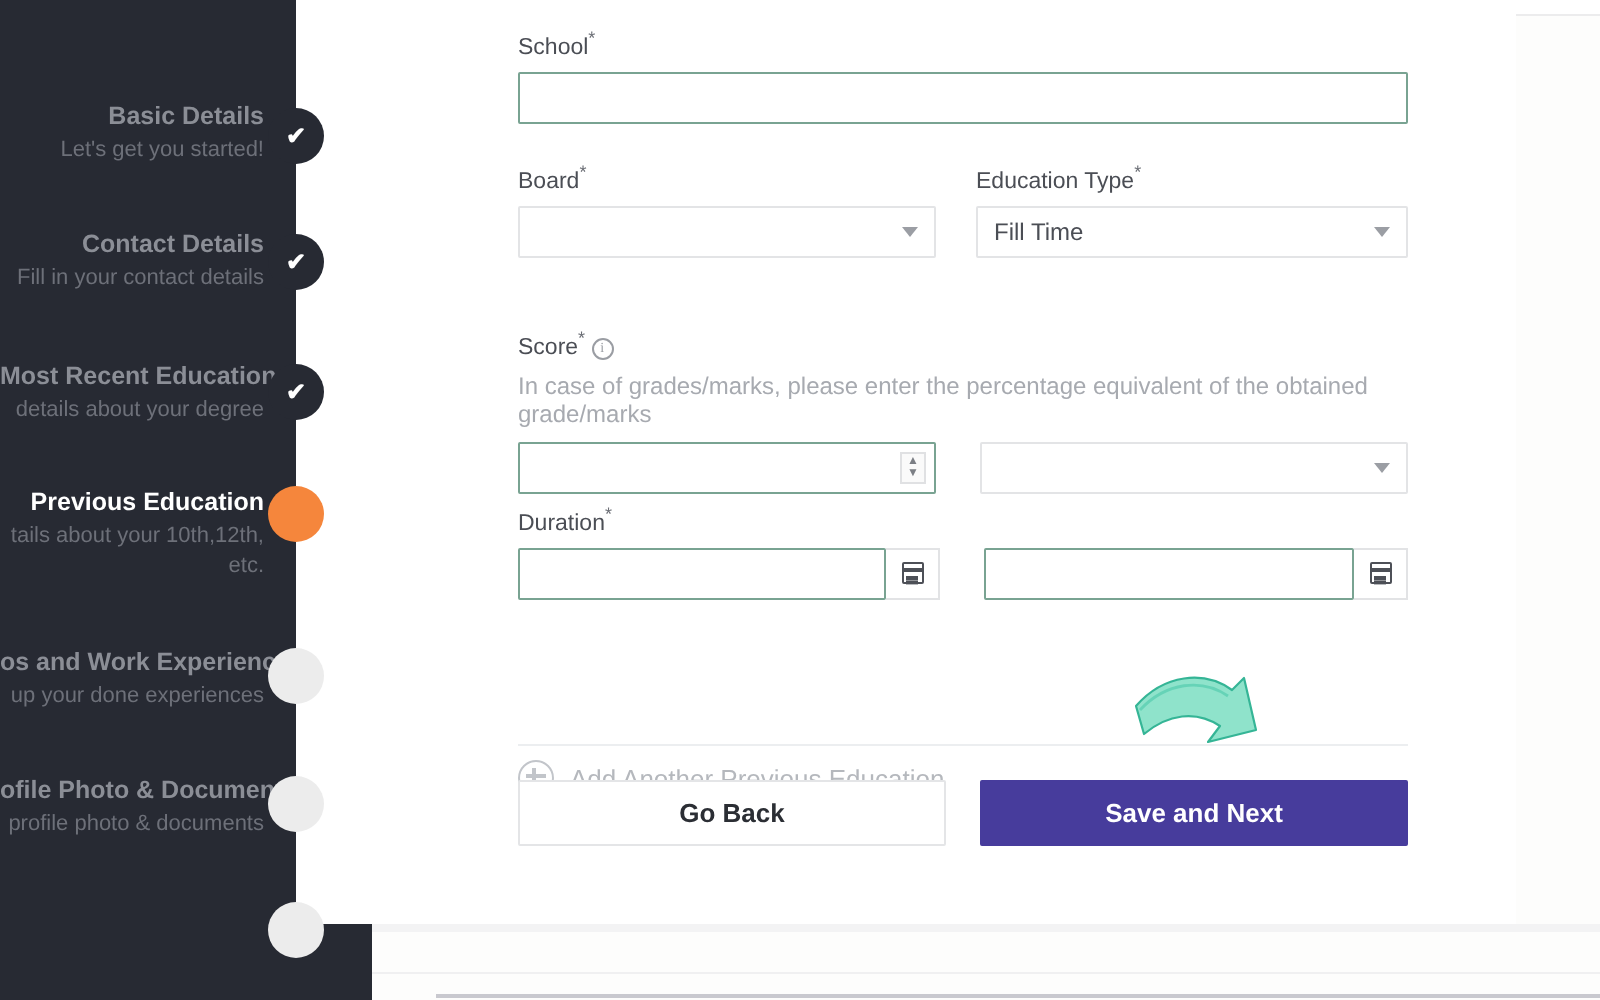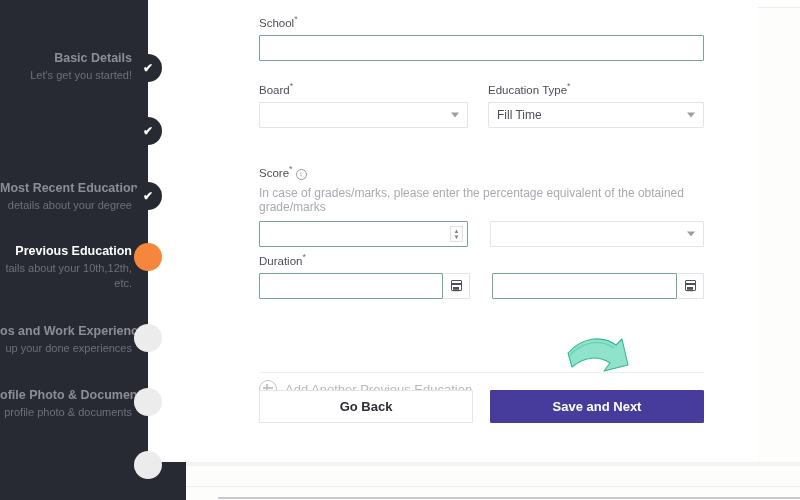--- a/index.html
+++ b/index.html
@@ -327,20 +327,22 @@
 
     <div class="step" style="top:51px">
       <div class="step-title">Basic Details</div>
       <div class="step-sub">Let's get you started!</div>
     </div>
     <div class="marker done" style="top:54px">
       <span class="tick">✔</span>
     </div>
 
     <div class="step" style="top:115px">
+      <div class="step-title">Contact Details</div>
+      <div class="step-sub">Fill in your contact details</div>
     </div>
     <div class="marker done" style="top:117px">
       <span class="tick">✔</span>
     </div>
 
     <div class="step" style="top:181px">
       <div class="step-title">Most Recent Education</div>
       <div class="step-sub">details about your degree</div>
     </div>
     <div class="marker done" style="top:182px">

